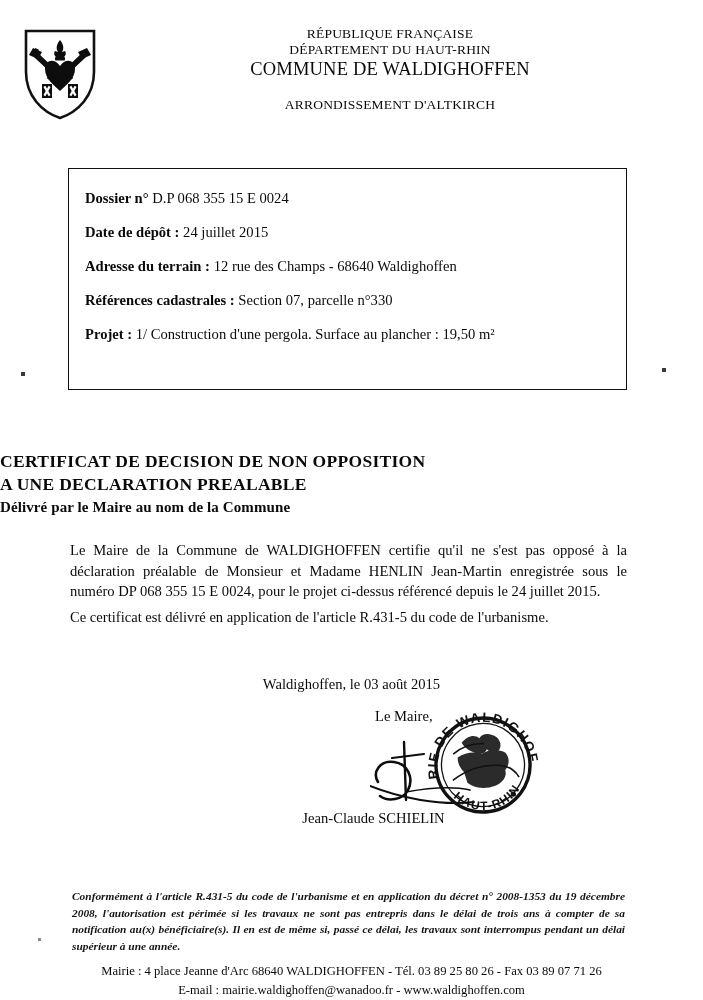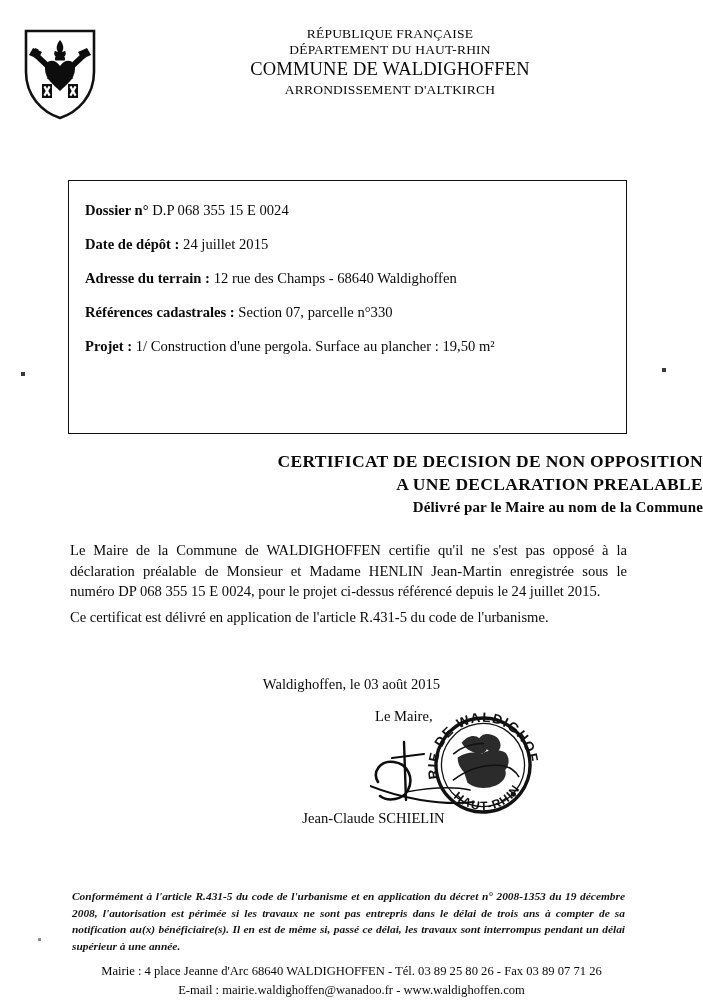--- a/index.html
+++ b/index.html
@@ -45,33 +45,32 @@
   .hdr-line-1, .hdr-line-2, .hdr-line-4 {
     font-size: 13.5px;
     letter-spacing: 0.2px;
     white-space: nowrap;
   }
   .hdr-line-3 {
     font-size: 18.5px;
     letter-spacing: 0.2px;
     white-space: nowrap;
     margin-top: 1px;
-    margin-bottom: 1px;
+    margin-bottom: 16px;
   }
 
   
   #info-box {
     position: absolute;
     left: 68px;
     top: 168px;
     width: 559px;
-    height: 254px;
+    height: 222px;
     border: 1.4px solid #111;
     box-sizing: border-box;
-    margin-top: 12px;
   }
   #info-list {
     padding: 22px 0 0 16px;
   }
   .info-row {
     font-size: 14.6px;
     line-height: 1.0;
     margin-bottom: 19.5px;
     white-space: nowrap;
   }
@@ -82,21 +81,21 @@
     padding-left: 58px;
     margin-bottom: 0;
   }
 
   
   #cert-title {
     position: absolute;
     left: 0;
     top: 450px;
     width: 703px;
-    text-align: right;
+    text-align: left;
     font-weight: bold;
   }
   #cert-title .t1, #cert-title .t2 {
     font-size: 17.5px;
     letter-spacing: 0.3px;
     line-height: 1.3;
   }
   #cert-title .t3 {
     font-size: 15px;
     letter-spacing: 0.1px;

